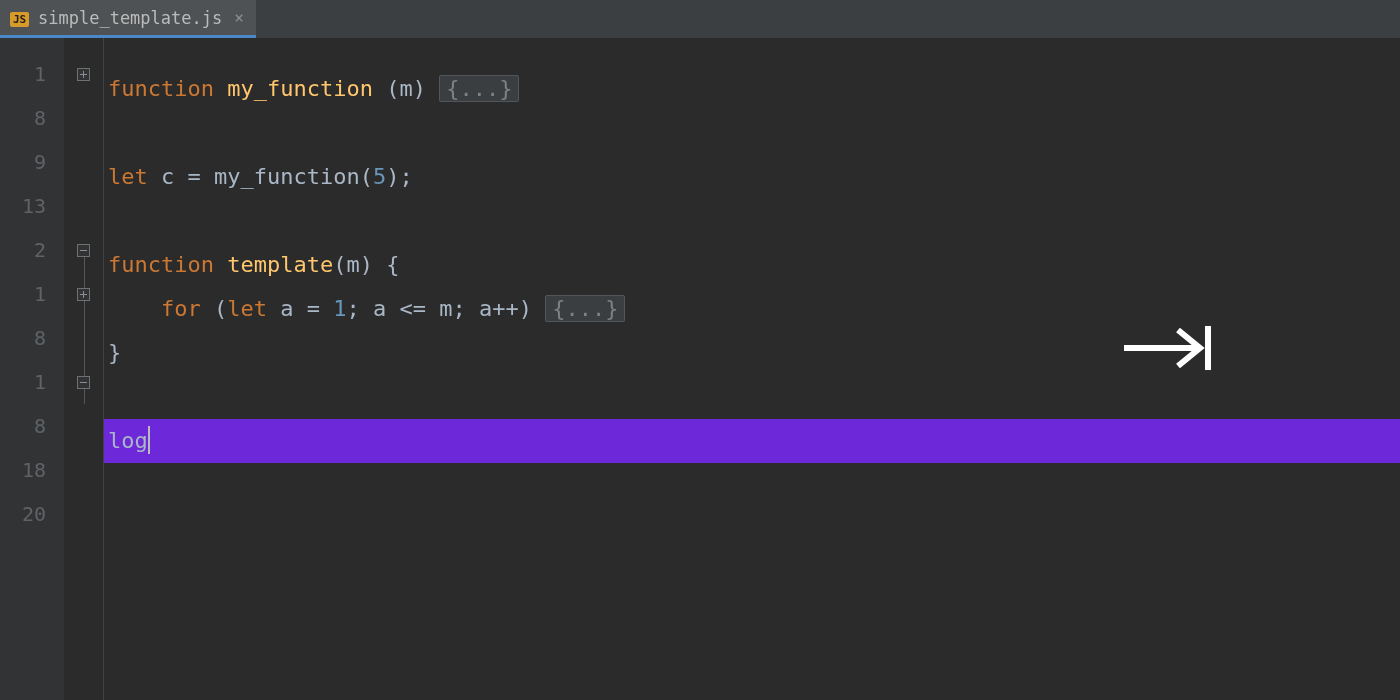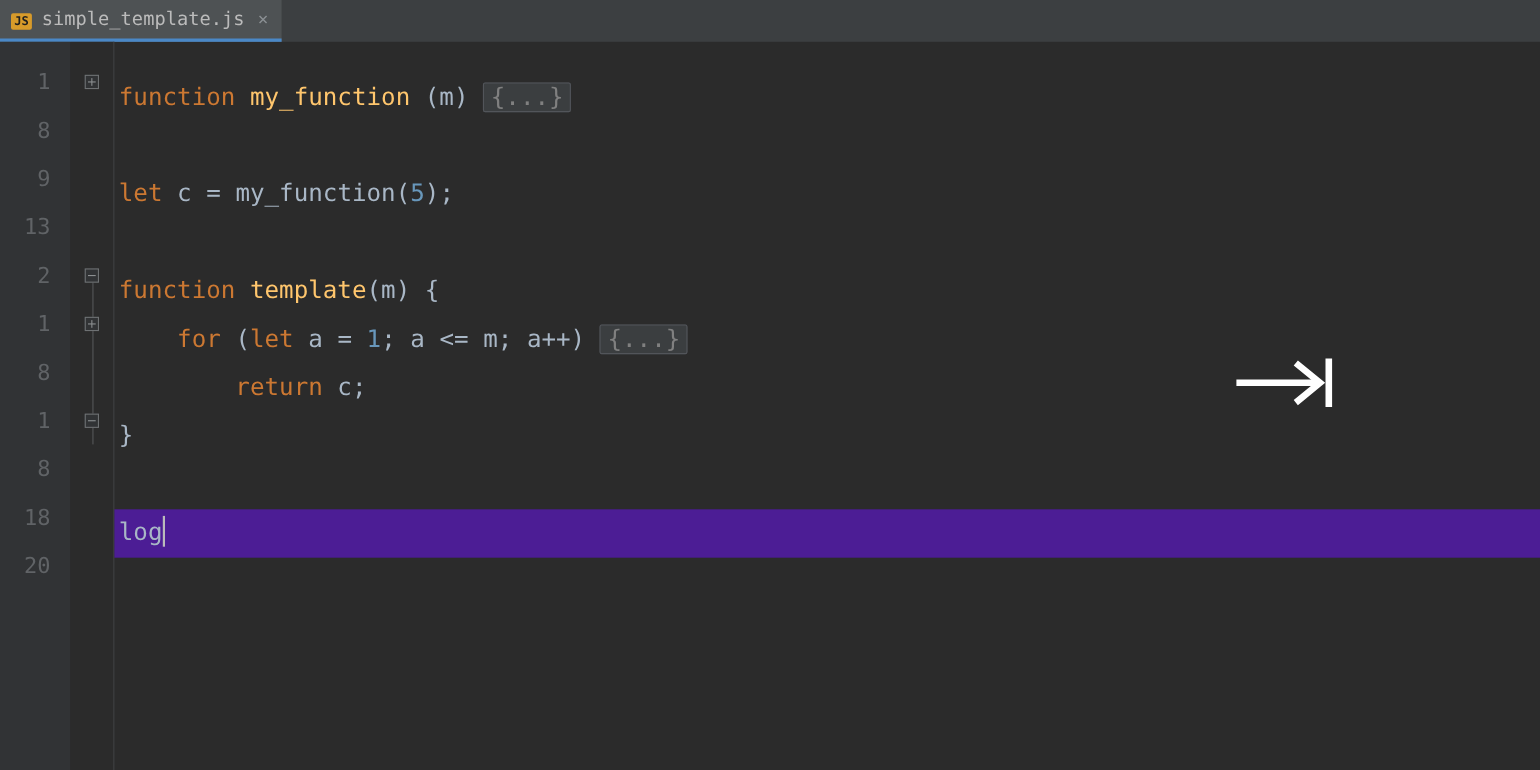--- a/index.html
+++ b/index.html
@@ -110,21 +110,21 @@
     padding-top: 29px;
     position: relative;
   }
   .code .line {
     height: 44px;
     line-height: 44px;
     white-space: pre;
     padding-left: 4px;
   }
   .code .line.active {
-    background: #4c1d95;
+    background: #6d28d9;
   }
   .kw   { color: #cc7832; }
   .fn   { color: #ffc66d; }
   .id   { color: #a9b7c6; }
   .num  { color: #6897bb; }
   .pn   { color: #a9b7c6; }
   .op   { color: #a9b7c6; }
   .folded {
     background: #3b3e40;
     border: 1px solid #52555a;
@@ -207,21 +207,20 @@
     <div class="line"></div>
 
     <div class="line"><span class="kw">let</span><span> </span><span class="id">c</span><span> </span><span class="op">=</span><span> </span><span class="id">my_function</span><span class="pn">(</span><span class="num">5</span><span class="pn">)</span><span class="pn">;</span></div>
 
     <div class="line"></div>
 
     <div class="line"><span class="kw">function</span><span> </span><span class="fn">template</span><span class="pn">(</span><span class="id">m</span><span class="pn">)</span><span> </span><span class="pn">{</span></div>
 
     <div class="line"><span>    </span><span class="kw">for</span><span> </span><span class="pn">(</span><span class="kw">let</span><span> </span><span class="id">a</span><span> </span><span class="op">=</span><span> </span><span class="num">1</span><span class="pn">;</span><span> </span><span class="id">a</span><span> </span><span class="op">&lt;=</span><span> </span><span class="id">m</span><span class="pn">;</span><span> </span><span class="id">a</span><span class="op">++</span><span class="pn">)</span><span> </span><span class="folded">{...}</span></div>
 
-    <div class="line"><span>        </span><span class="kw">return</span><span> </span><span class="id">c</span><span class="pn">;</span></div>
 
     <div class="line"><span class="pn">}</span></div>
 
     <div class="line"></div>
 
     <div class="line active"><span class="id">log</span><span class="cursor"></span></div>
 
     <div class="line"></div>
 
     <div class="tab-arrow">

